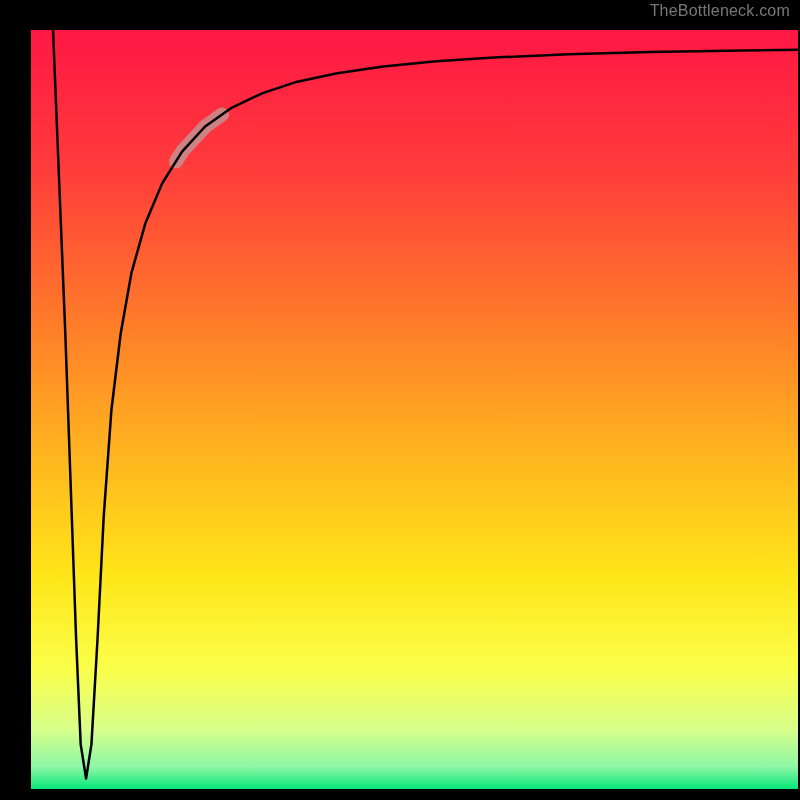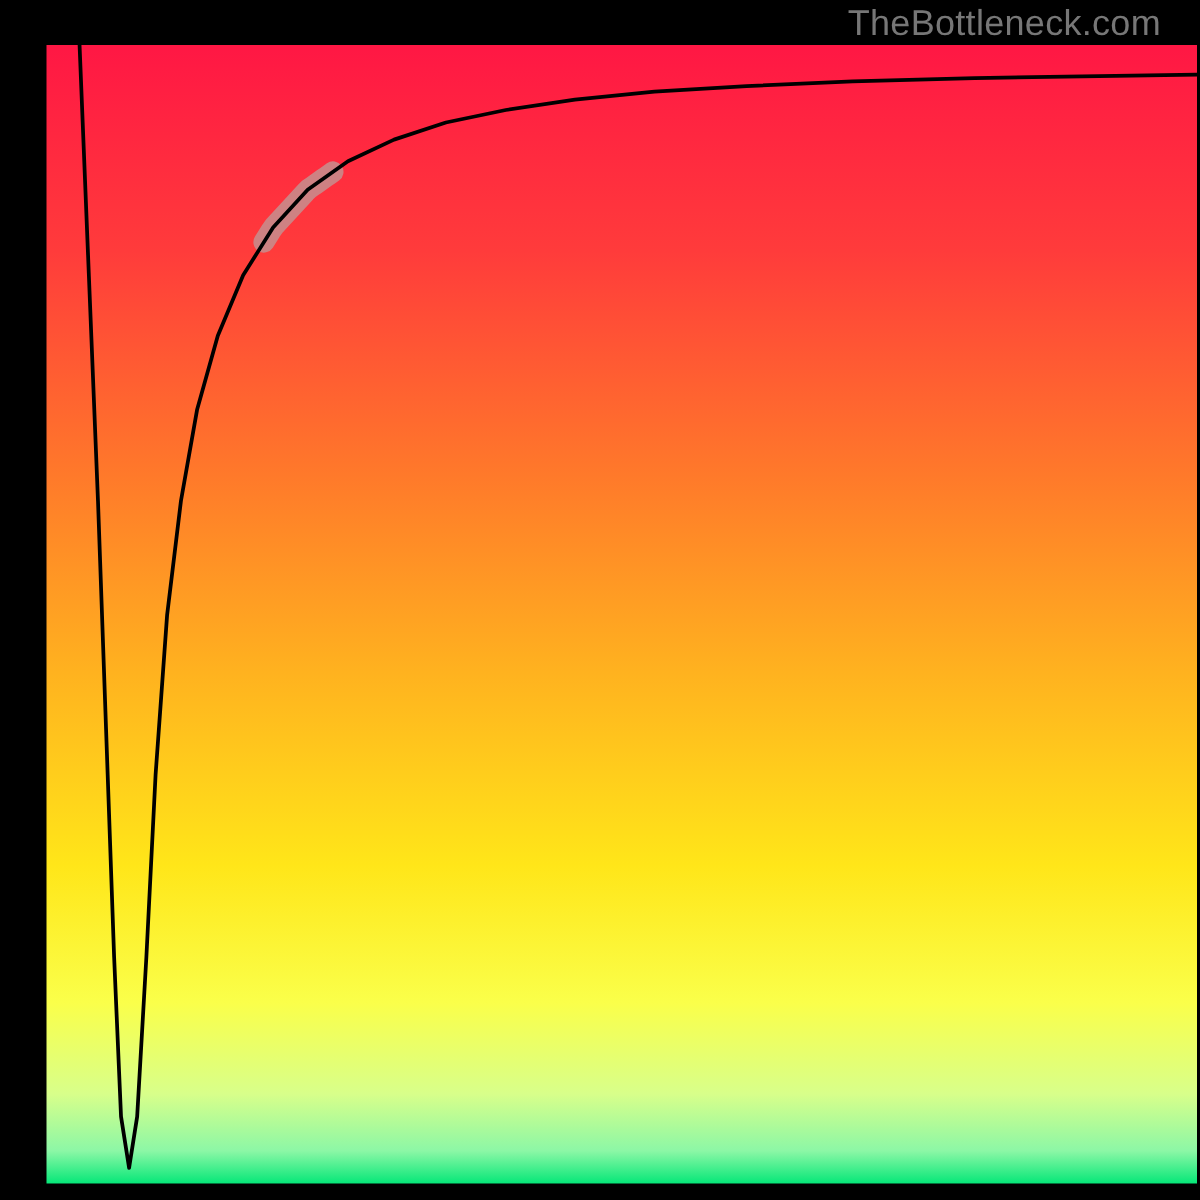--- a/index.html
+++ b/index.html
@@ -12,23 +12,23 @@
   }
   .frame {
     position: relative;
     width: 800px;
     height: 800px;
     background: #000;
   }
   .watermark {
     position: absolute;
     top: 2px;
-    right: 26px;
+    right: 10px;
     font-family: Arial, Helvetica, sans-serif;
-    font-size: 24px;
+    font-size: 16px;
     color: #777;
     letter-spacing: 0.2px;
     user-select: none;
   }
   svg {
     position: absolute;
     top: 0;
     left: 0;
   }
 </style>

